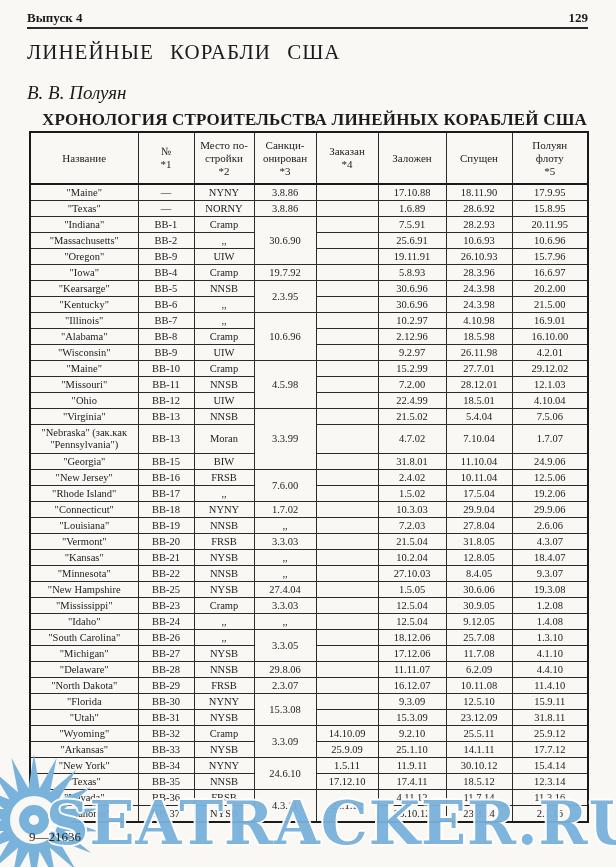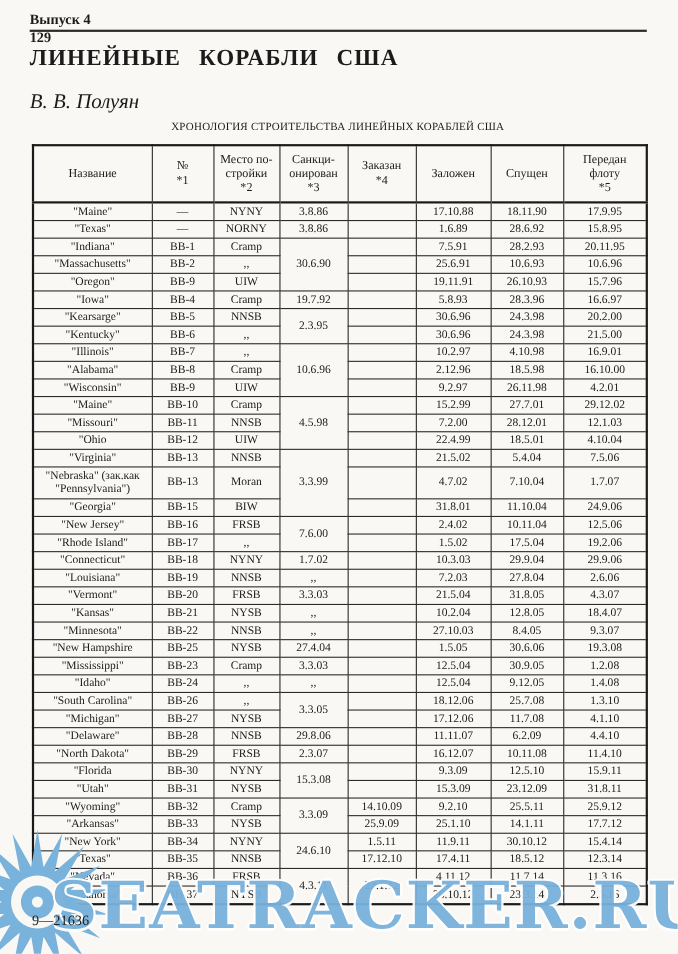--- a/index.html
+++ b/index.html
@@ -3,25 +3,25 @@
 <meta charset="utf-8">
 <style>
   html,body{margin:0;padding:0;}
   body{
     width:616px;height:867px;position:relative;overflow:hidden;
     background:#f9f8f5;
     font-family:"Liberation Serif","DejaVu Serif",serif;
     color:#1b1b1b;
   }
   .pagehead{position:absolute;top:10px;left:27px;right:28px;display:flex;justify-content:space-between;
-    font-weight:bold;font-size:13px;flex-direction:column;}
+    font-weight:bold;font-size:13px;}
   .headrule{position:absolute;top:27px;left:27px;right:28px;height:2px;background:#2a2a2a;}
-  .title{position:absolute;top:40px;left:27px;font-size:21px;font-weight:bold;letter-spacing:1px;word-spacing:10px;}
+  .title{position:absolute;top:40px;left:27px;font-size:21px;font-weight:normal;letter-spacing:1px;word-spacing:10px;}
   .author{position:absolute;top:82px;left:27px;font-size:19px;font-style:italic;}
-  .caption{position:absolute;top:110px;left:27px;width:560px;text-align:center;font-size:10px;font-weight:normal;letter-spacing:0.2px;}
+  .caption{position:absolute;top:110px;left:27px;width:560px;text-align:right;font-size:17px;font-weight:bold;letter-spacing:0.2px;}
   table.chron{
     position:absolute;top:131px;left:29px;width:558px;
     border-collapse:collapse;table-layout:fixed;
     font-size:10.5px;line-height:12px;
     background:transparent;
   }
   table.chron th,table.chron td{
     border:1px solid #2b2b2b;padding:0 3px;overflow:hidden;white-space:nowrap;
   }
   table.chron{border:2px solid #1a1a1a;}
@@ -91,21 +91,21 @@
           <div>Заказан</div>
           <div>*4</div>
         </th>
         <th>
           <div>Заложен</div>
         </th>
         <th>
           <div>Спущен</div>
         </th>
         <th>
-          <div>Передан</div>
+          <div>Полуян</div>
           <div>флоту</div>
           <div>*5</div>
         </th>
       </tr>
     </thead>
   <tbody>
       <tr>
         <td class="c-name">
           <div>"Maine"</div>
         </td>

